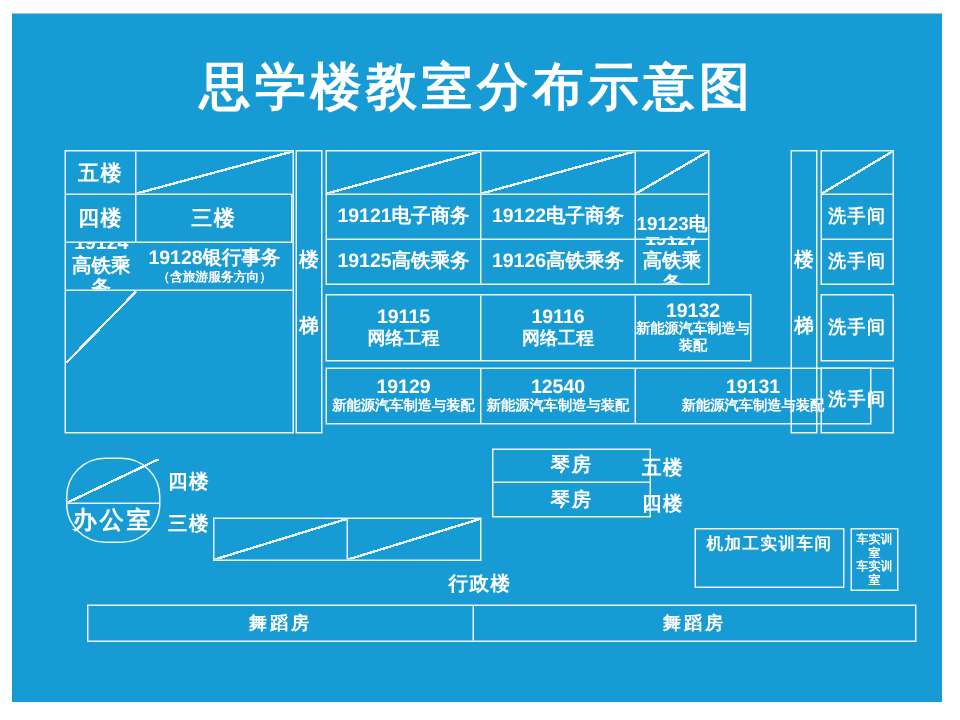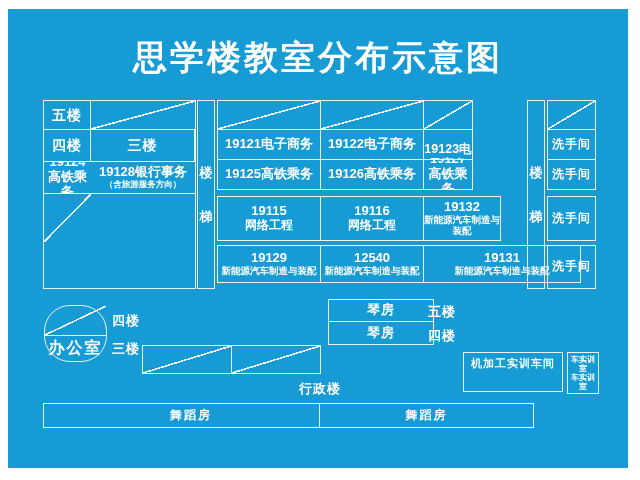--- a/index.html
+++ b/index.html
@@ -60,21 +60,21 @@
   .office-block{left:36px;top:296px;width:63px;height:57px;grid-template-rows:30px 1fr;border-radius:26px;}
   .lbl-office-f4{left:104px;top:303px;}
   .lbl-office-f3{left:104px;top:331px;}
   .admin-box{left:134px;top:336px;width:179px;height:29px;grid-template-columns:89px 1fr;}
   .lbl-admin{left:291px;top:371px;}
   .piano-block{left:310px;top:290px;width:106px;height:46px;grid-template-rows:22px 1fr;margin-left:10px;}
   .lbl-piano-f5{left:420px;top:294px;}
   .lbl-piano-f4{left:420px;top:318px;}
   .training-block{left:455px;top:343px;width:100px;height:40px;grid-template-rows:20px 1fr;}
   .nev-block{left:559px;top:343px;width:32px;height:42px;grid-template-rows:1fr;}
-  .dance-block{left:35px;top:394px;width:491px;height:25px;grid-template-columns:257px 1fr;padding-left:19px;}
+  .dance-block{left:50px;top:394px;width:553px;height:25px;grid-template-columns:257px 1fr;}
 </style>
 </head>
 <body>
 
 <div class="stage">
   <div class="canvas">
 
     <div class="abs title">思学楼教室分布示意图</div>
 
     <div class="abs block left-block">

